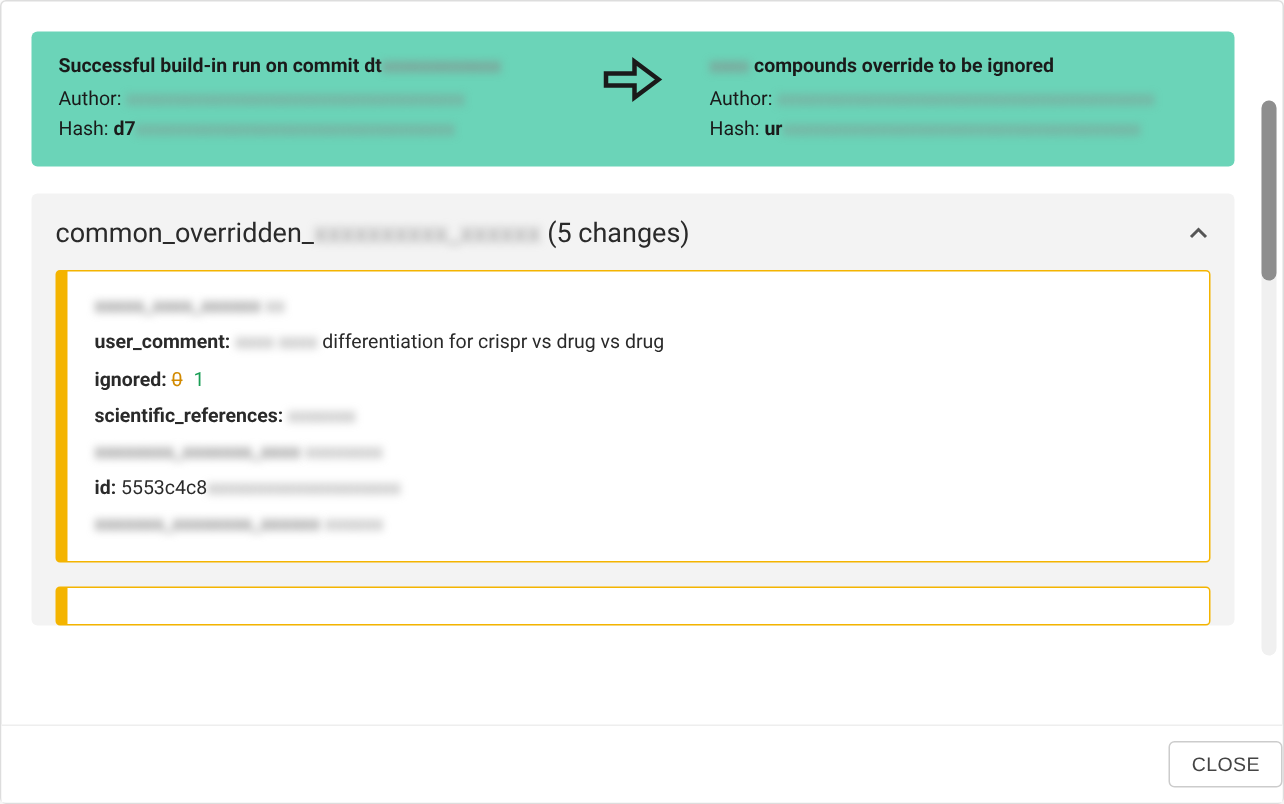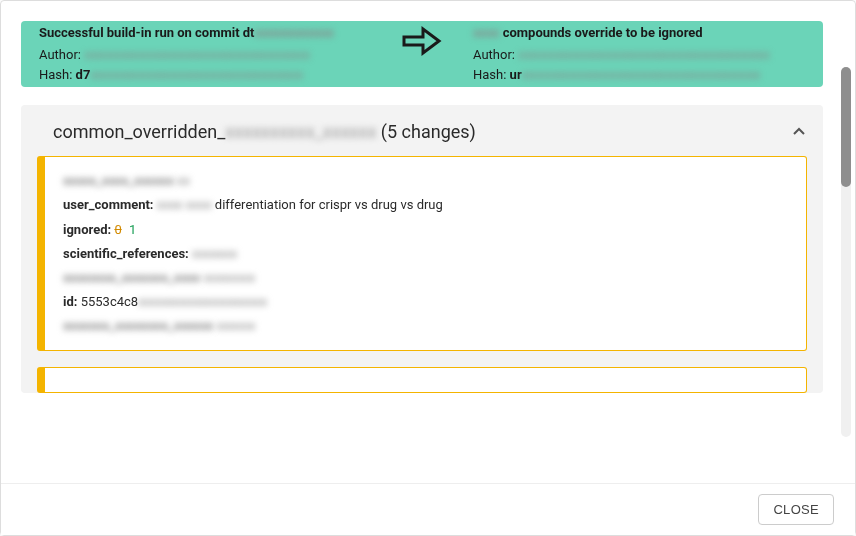--- a/index.html
+++ b/index.html
@@ -45,21 +45,21 @@
   }
   h2.title {
     font-size: 19px;
     font-weight: 600;
     color: #222;
     margin-bottom: 18px;
   }
   .diff-banner {
     background: #6bd4b8;
     border-radius: 4px;
-    padding: 2px 18px;
+    padding: 14px 18px;
     display: flex;
     align-items: flex-start;
     gap: 20px;
     margin-bottom: 18px;
     margin-right: 14px;
   }
   .side { flex: 1; font-size: 13px; line-height: 1.55; color: #1a1a1a; }
   .side.right { text-align: left; }
   .side .headline { font-weight: 700; margin-bottom: 2px; }
   .side .line { color: #1a1a1a; }
@@ -79,21 +79,20 @@
     background: #f3f3f3;
     border-radius: 4px;
     padding: 16px 16px 0 16px;
     margin-right: 14px;
   }
   .acc-header {
     display: flex;
     align-items: center;
     justify-content: space-between;
     padding-bottom: 14px;
-    margin-left: 16px;
   }
   .acc-title {
     font-size: 18px;
     color: #2a2a2a;
   }
   .acc-title .blur-inline {
     filter: blur(3px);
     color: #999;
   }
   .chevron svg { display: block; }
@@ -107,21 +106,21 @@
     font-size: 13px;
     line-height: 1.85;
     color: #2a2a2a;
   }
   .change-card .row b { font-weight: 700; }
   .change-card .row .blur { filter: blur(3px); }
   .old { color: #d28a00; text-decoration: line-through; margin-right: 4px; }
   .new { color: #1a9e55; }
   .footer {
     border-top: 1px solid #eee;
-    padding: 10px 21px;
+    padding: 10px 0;
     display: flex;
     justify-content: flex-end;
     background: #fff;
   }
   .close-btn {
     border: 1px solid #ccc;
     background: #fff;
     color: #444;
     font-size: 13px;
     font-weight: 500;

